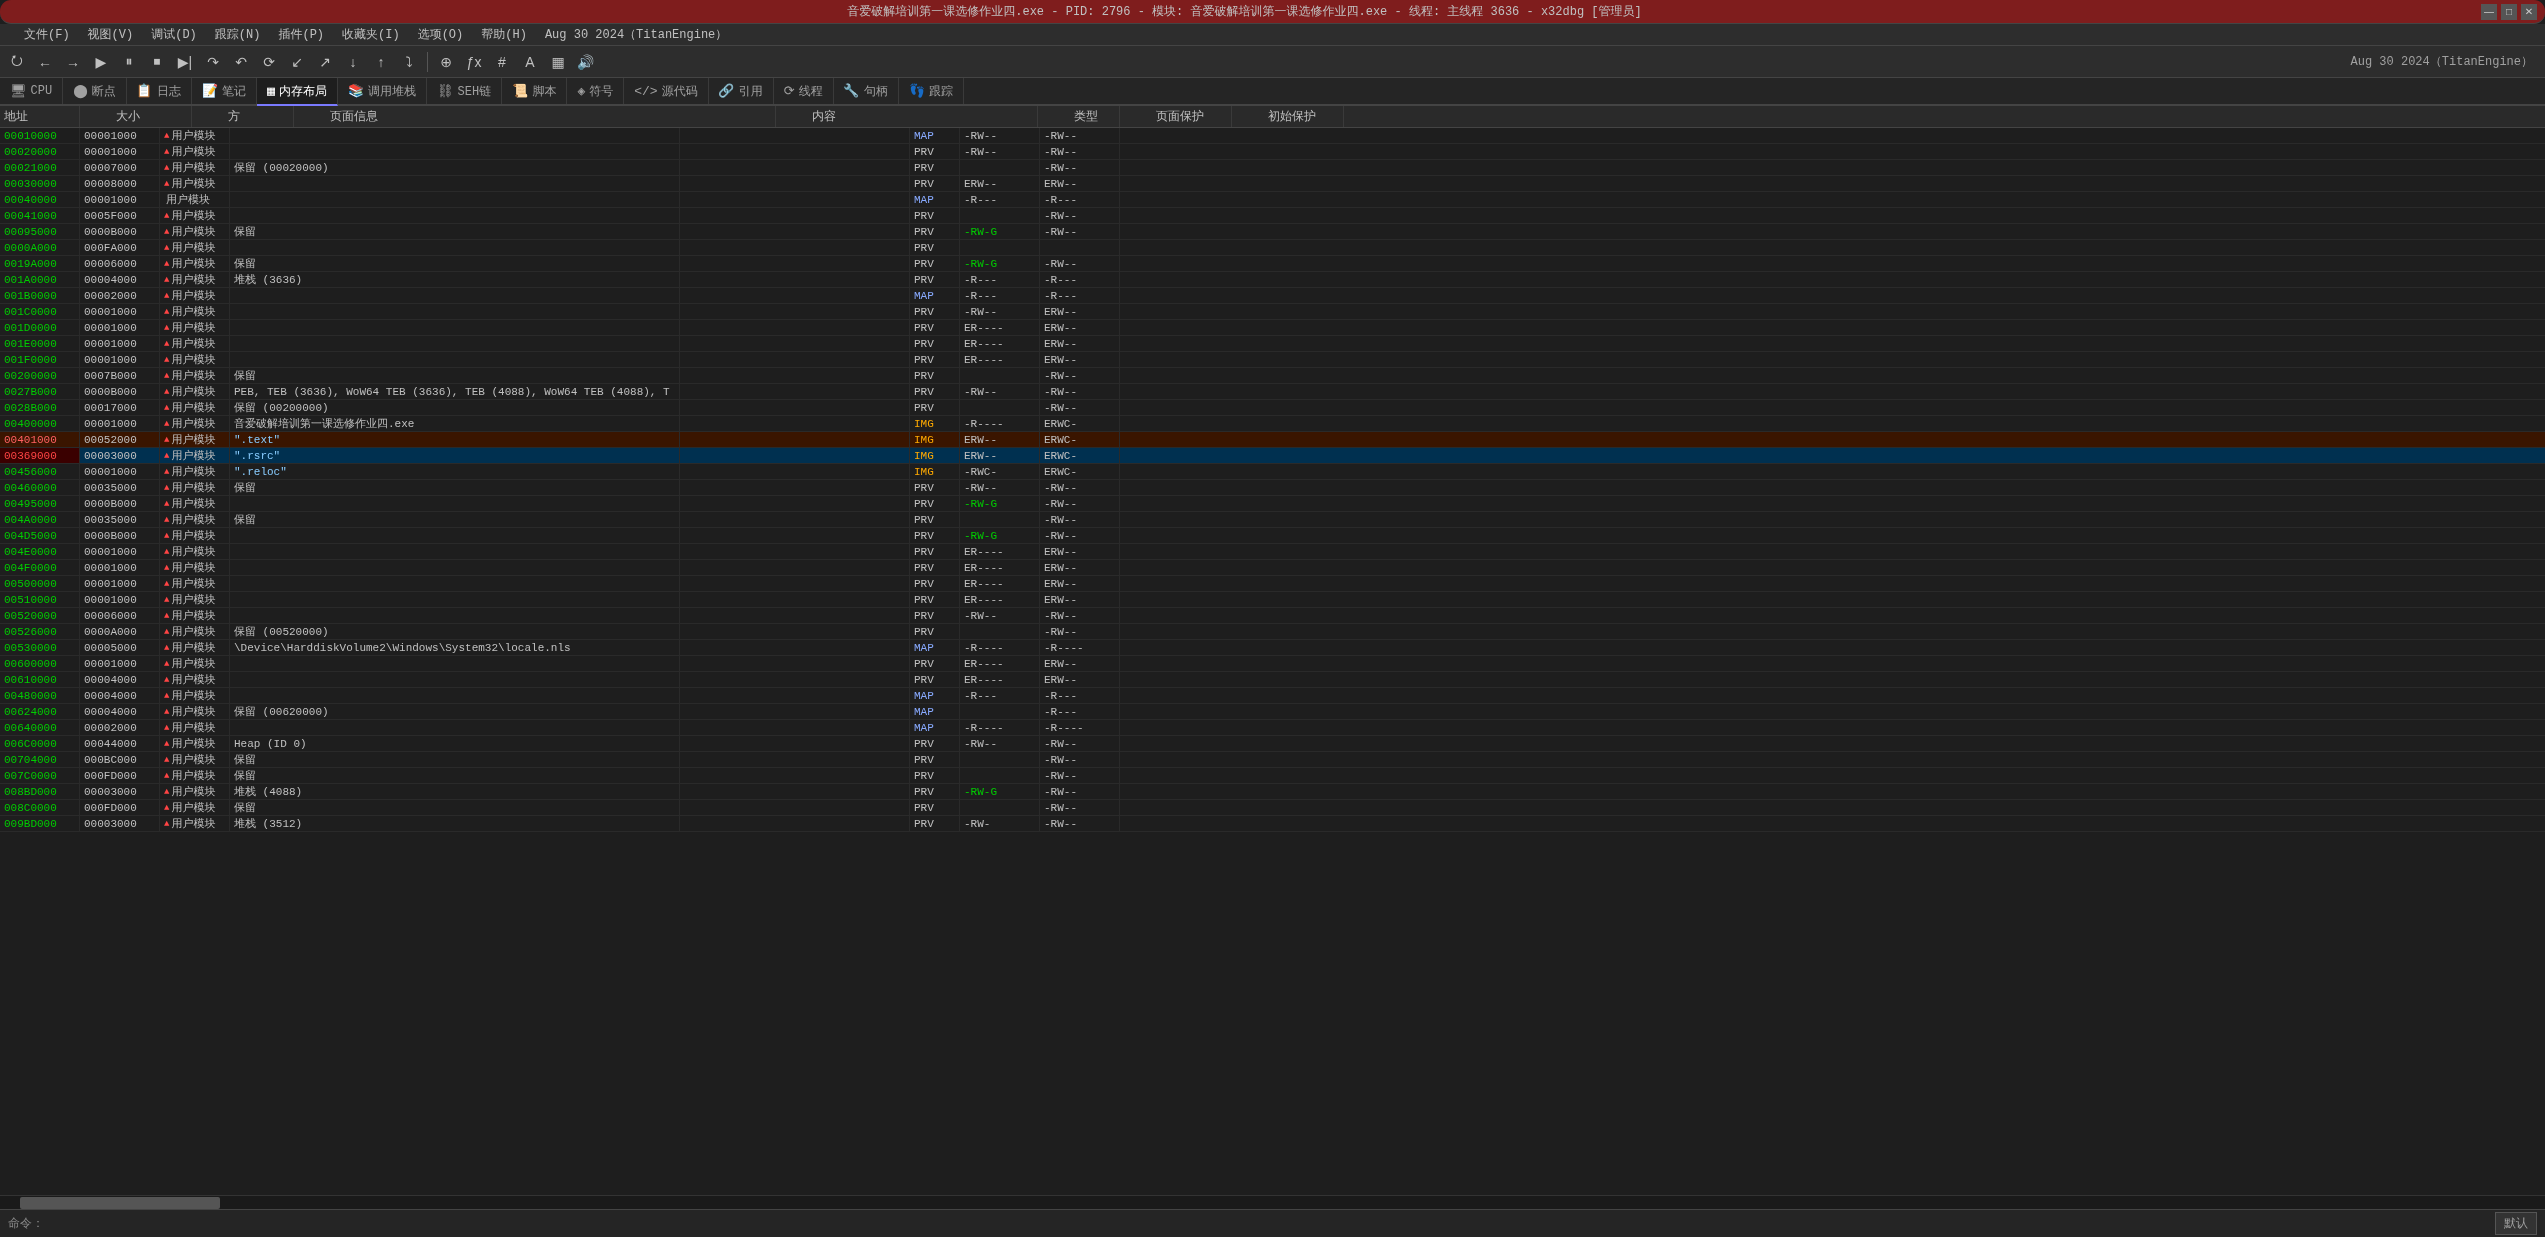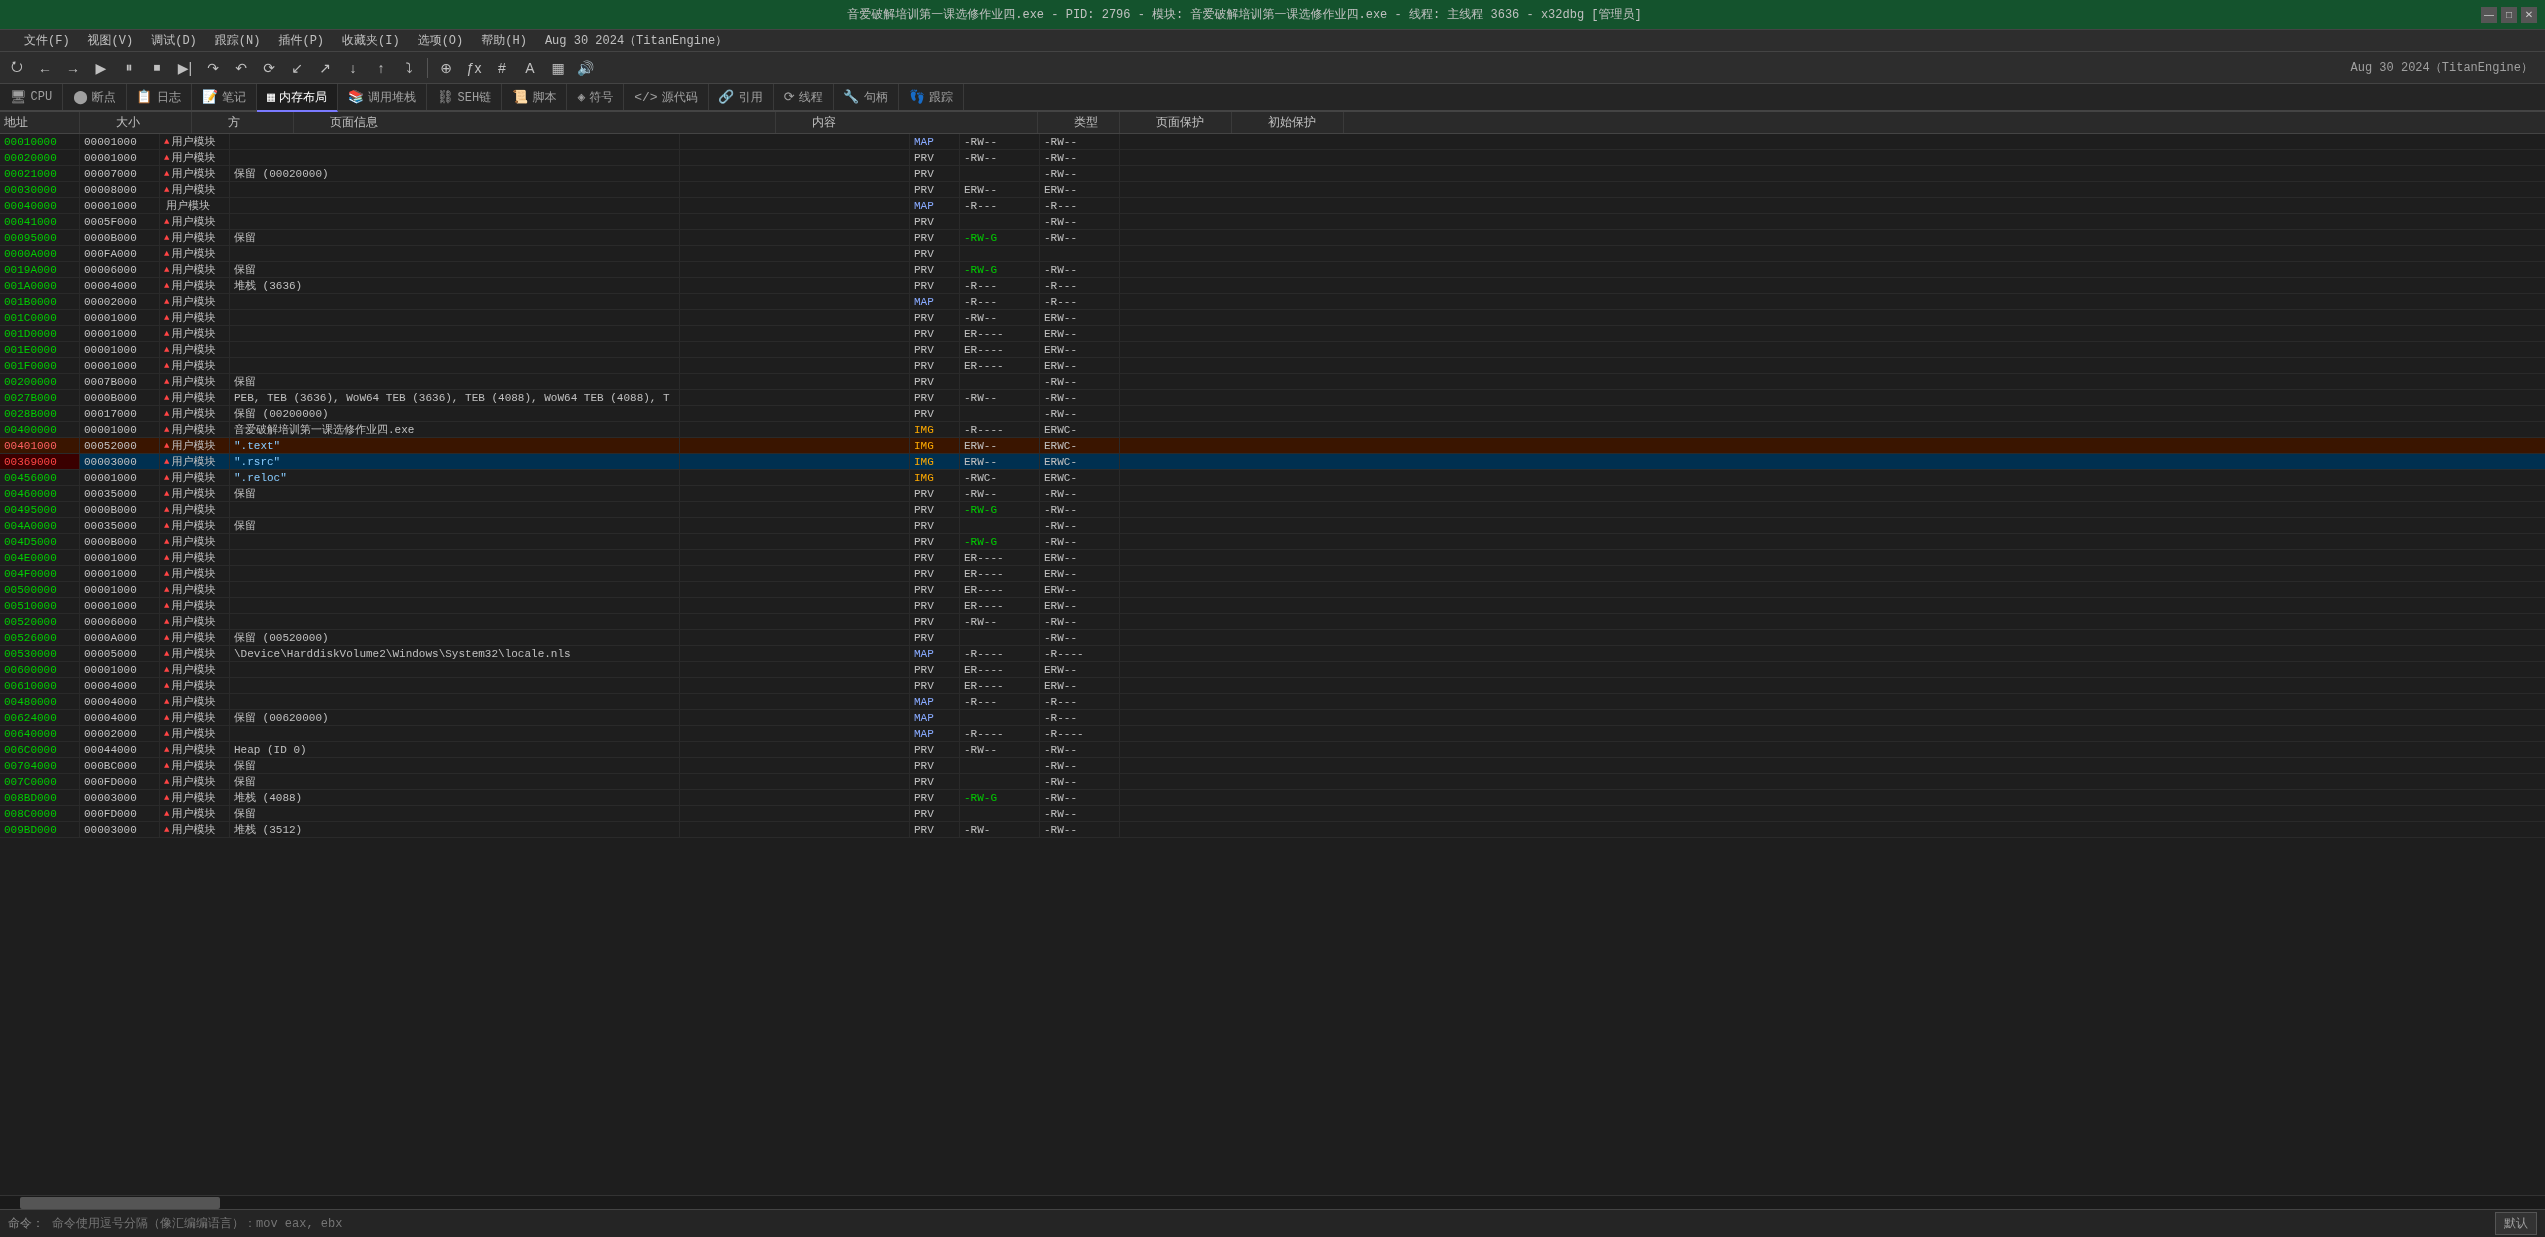--- a/index.html
+++ b/index.html
@@ -9,29 +9,30 @@
       font-family: 'Courier New', Courier, monospace;
       font-size: 12px;
       width: 2545px;
       height: 1237px;
       overflow: hidden;
       display: flex;
       flex-direction: column;
     }
     
     #title-bar {
-      background: #14532d;
+      background: #7f1d1d;
       color: #c0c0c0;
-      height: 30px;
+      height: 24px;
       display: flex;
       align-items: center;
       padding: 0 8px;
       font-size: 12px;
       border-bottom: 1px solid #444;
       justify-content: space-between;
+      border-radius: 11px;
     }
     #title-bar .title-text { flex: 1; text-align: center; }
     #title-bar .window-controls { display: flex; gap: 4px; }
     #title-bar .win-btn {
       width: 16px; height: 16px; background: #555; border: none;
       color: #ccc; font-size: 10px; cursor: pointer; display: flex;
       align-items: center; justify-content: center;
     }
     
     #menu-bar {
@@ -896,15 +897,14 @@
       <div class="cell w-init">-RW--</div>
     </div>
   </div>
 
 <div id="hscroll">
   <div id="hscroll-thumb"></div>
 </div>
 
 <div id="status-bar">
   <span id="cmd-label">命令：</span>
-  <input id="cmd-input" placeholder="命令使用逗号分隔（像汇编编语言）：mov eax, ebx" style="">
   <button id="default-btn">默认</button>
 </div>
 
 </body></html>

